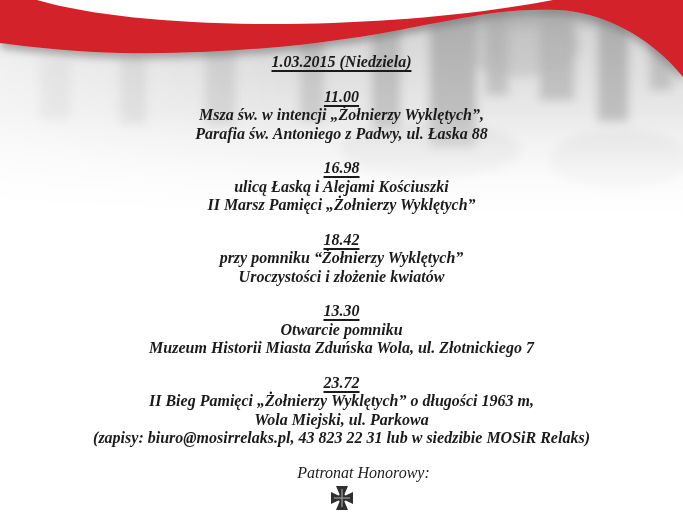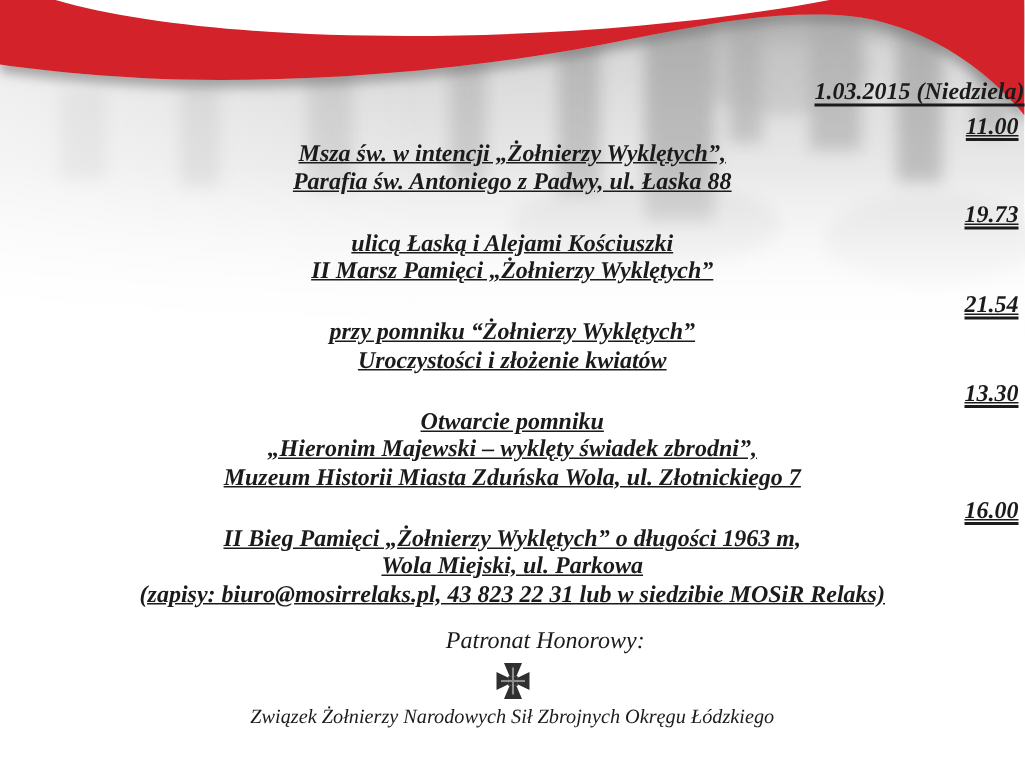--- a/index.html
+++ b/index.html
@@ -10,23 +10,22 @@
   .photo-layer{position:absolute;left:0;top:0;width:683px;height:245px;}
   .wave-layer{position:absolute;left:0;top:0;width:683px;height:95px;}
   .content{
     position:absolute;left:0;top:53px;width:683px;text-align:center;
     color:#1b1b1b;font-style:italic;font-weight:700;font-size:16px;line-height:18.5px;
   }
   .u{
     text-decoration:underline;
     text-underline-offset:3px;
     text-decoration-thickness:1.5px;
-    text-align:right;
   }
-  .event-block{margin:4px;padding:0;text-decoration:underline;}
+  .event-block{margin:16px;padding:0;}
   .line{white-space:nowrap;}
   .patronat{margin-top:13px;font-weight:400;font-style:italic;font-size:16px;margin-left:44px;}
   .cross-wrap{margin-top:3px;height:26px;line-height:26px;}
   .org{margin-top:2px;font-size:13.5px;font-weight:400;font-style:italic;}
 </style>
 </head>
 <body>
 
 <div class="poster">
 
@@ -93,40 +92,39 @@
   <div class="content">
     <div class="line u">1.03.2015 (Niedziela)</div>
 
     <div class="event-block">
       <div class="line u">11.00</div>
       <div class="line">Msza św. w intencji „Żołnierzy Wyklętych”,</div>
       <div class="line">Parafia św. Antoniego z Padwy, ul. Łaska 88</div>
     </div>
 
     <div class="event-block">
-      <div class="line u">19.73</div>
+      <div class="line u">16.98</div>
       <div class="line">ulicą Łaską i Alejami Kościuszki</div>
       <div class="line">II Marsz Pamięci „Żołnierzy Wyklętych”</div>
     </div>
 
     <div class="event-block">
-      <div class="line u">21.54</div>
+      <div class="line u">18.42</div>
       <div class="line">przy pomniku “Żołnierzy Wyklętych”</div>
       <div class="line">Uroczystości i złożenie kwiatów</div>
     </div>
 
     <div class="event-block">
       <div class="line u">13.30</div>
       <div class="line">Otwarcie pomniku</div>
-      <div class="line">„Hieronim Majewski – wyklęty świadek zbrodni”,</div>
       <div class="line">Muzeum Historii Miasta Zduńska Wola, ul. Złotnickiego 7</div>
     </div>
 
     <div class="event-block">
-      <div class="line u">16.00</div>
+      <div class="line u">23.72</div>
       <div class="line">II Bieg Pamięci „Żołnierzy Wyklętych” o długości 1963 m,</div>
       <div class="line">Wola Miejski, ul. Parkowa</div>
       <div class="line">(zapisy: biuro@mosirrelaks.pl, 43 823 22 31 lub w siedzibie MOSiR Relaks)</div>
     </div>
 
 
     <div class="patronat">Patronat Honorowy:</div>
 
     <div class="cross-wrap">
       <svg width="24" height="26" viewBox="-12 -13 24 26">

